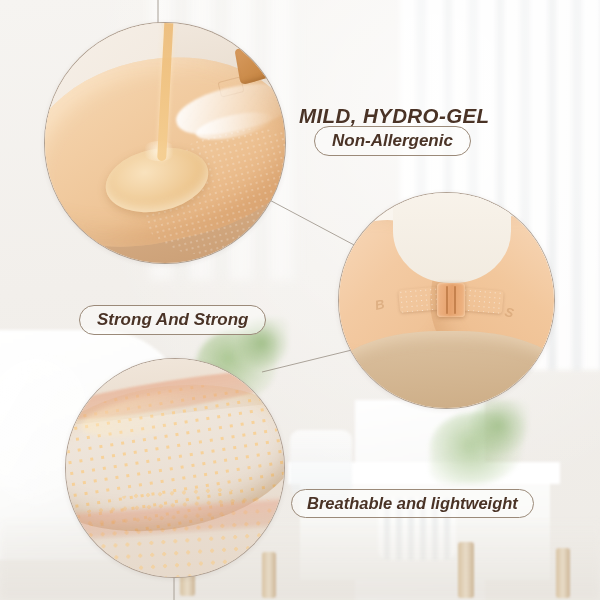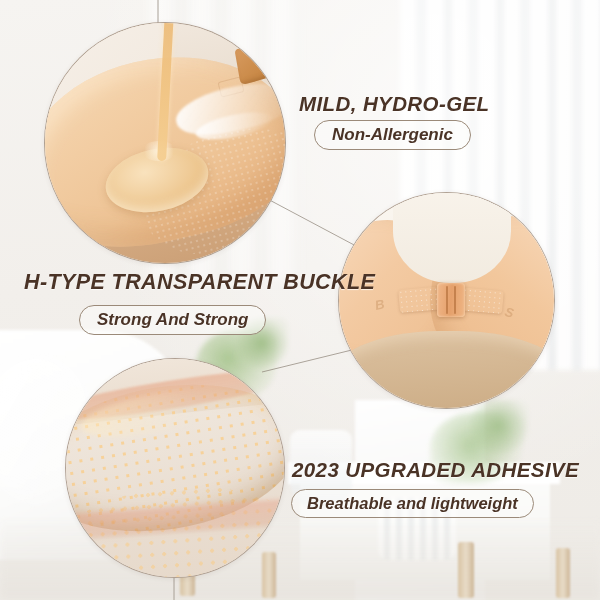--- a/index.html
+++ b/index.html
@@ -287,22 +287,22 @@
     display:inline-flex;align-items:center;justify-content:center;
     font-style:italic;font-weight:700;
     color:#4a3326;
     border:1.4px solid #9b8a79;
     border-radius:999px;
     background:rgba(252,251,249,.55);
     white-space:nowrap;
     text-shadow:0 1px 1px rgba(255,255,255,.7);
   }
 
-  #headline-gel{left:299px;top:92px;font-size:20.5px;}
-  #pill-gel{left:314px;top:120px;padding:4px 17px;font-size:17px;}
+  #headline-gel{left:299px;top:104px;font-size:20.5px;}
+  #pill-gel{left:314px;top:126px;padding:4px 17px;font-size:17px;}
 
   #headline-buckle{left:24px;top:270px;font-size:21.5px;}
   #pill-buckle{left:79px;top:305px;padding:4px 17px;font-size:17px;}
 
   #headline-adhesive{left:292px;top:458px;font-size:20.5px;}
   #pill-adhesive{left:291px;top:489px;padding:4px 15px;font-size:16.5px;}
 </style>
 </head>
 <body>
 
@@ -374,19 +374,17 @@
     <div class="ad-disc2"></div>
     <div class="ad-disc"></div>
     <div class="ad-edge"></div>
     <div class="ad-gloss"></div>
     <div class="ad-pinkband"></div>
   </div>
 
   <div class="headline" id="headline-gel">MILD, HYDRO-GEL</div>
   <div class="pill" id="pill-gel">Non-Allergenic</div>
 
-  <div class="headline" id="headline-buckle">H-TYPE TRANSPARENT BUCKLE</div>
   <div class="pill" id="pill-buckle">Strong And Strong</div>
 
-  <div class="headline" id="headline-adhesive">2023 UPGRADED ADHESIVE</div>
   <div class="pill" id="pill-adhesive">Breathable and lightweight</div>
 
 </div>
 
 </body></html>

